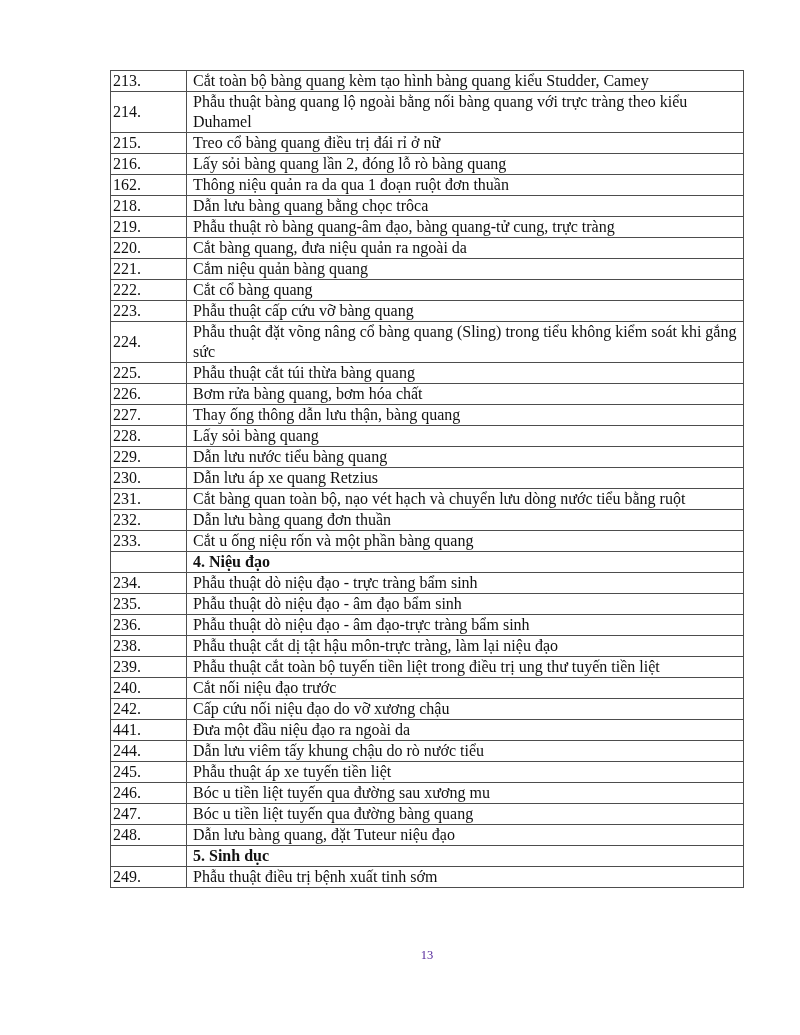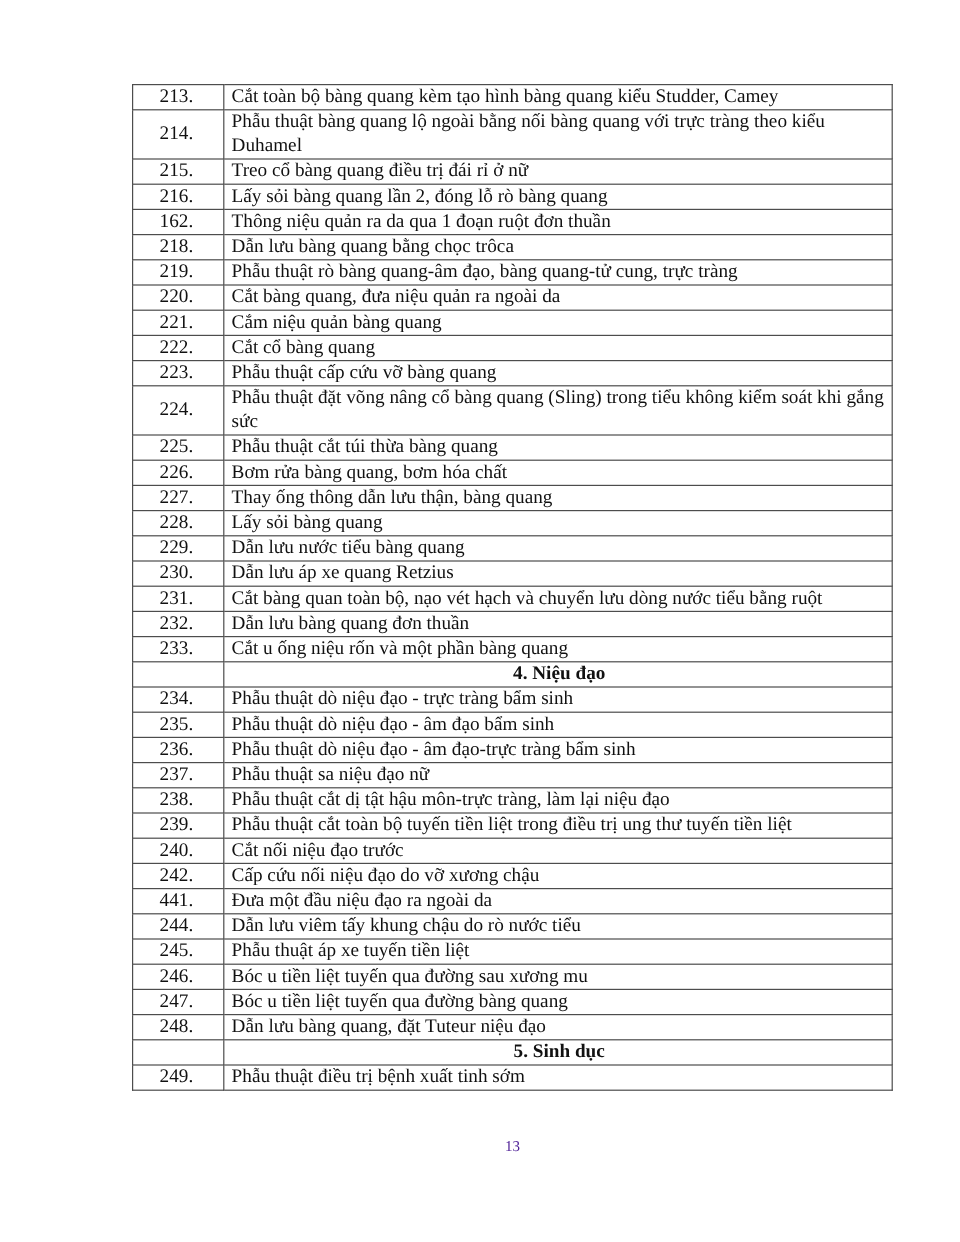--- a/index.html
+++ b/index.html
@@ -26,31 +26,30 @@
   }
   table.proc-table td {
     border: 1px solid #4d4d4d;
     font-size: 16px;
     line-height: 20px;
     vertical-align: middle;
     overflow: hidden;
   }
   td.num-cell {
     width: 68px;
-    text-align: center;
+    text-align: left;
     padding: 0 5px 0 2px;
     height: 20px;
   }
   td.txt-cell {
     padding: 0 4px 0 6px;
     font-family: Liberation Serif, serif;
   }
   tr.section-row td.txt-cell {
     font-weight: bold;
-    text-align: center;
   }
   .page-number {
     position: absolute;
     left: 110px;
     width: 634px;
     top: 948px;
     text-align: center;
     font-size: 12.5px;
     color: #4c1d95;
   }
@@ -180,24 +179,20 @@
     <tr>
       <td class="num-cell">235.</td>
       <td class="txt-cell">Phẫu thuật dò niệu đạo - âm đạo bẩm sinh</td>
     </tr>
 
     <tr>
       <td class="num-cell">236.</td>
       <td class="txt-cell">Phẫu thuật dò niệu đạo - âm đạo-trực tràng bẩm sinh</td>
     </tr>
 
-    <tr>
-      <td class="num-cell">237.</td>
-      <td class="txt-cell">Phẫu thuật sa niệu đạo nữ</td>
-    </tr>
 
     <tr>
       <td class="num-cell">238.</td>
       <td class="txt-cell">Phẫu thuật cắt dị tật hậu môn-trực tràng, làm lại niệu đạo</td>
     </tr>
 
     <tr>
       <td class="num-cell">239.</td>
       <td class="txt-cell">Phẫu thuật cắt toàn bộ tuyến tiền liệt trong điều trị ung thư tuyến tiền liệt</td>
     </tr>

